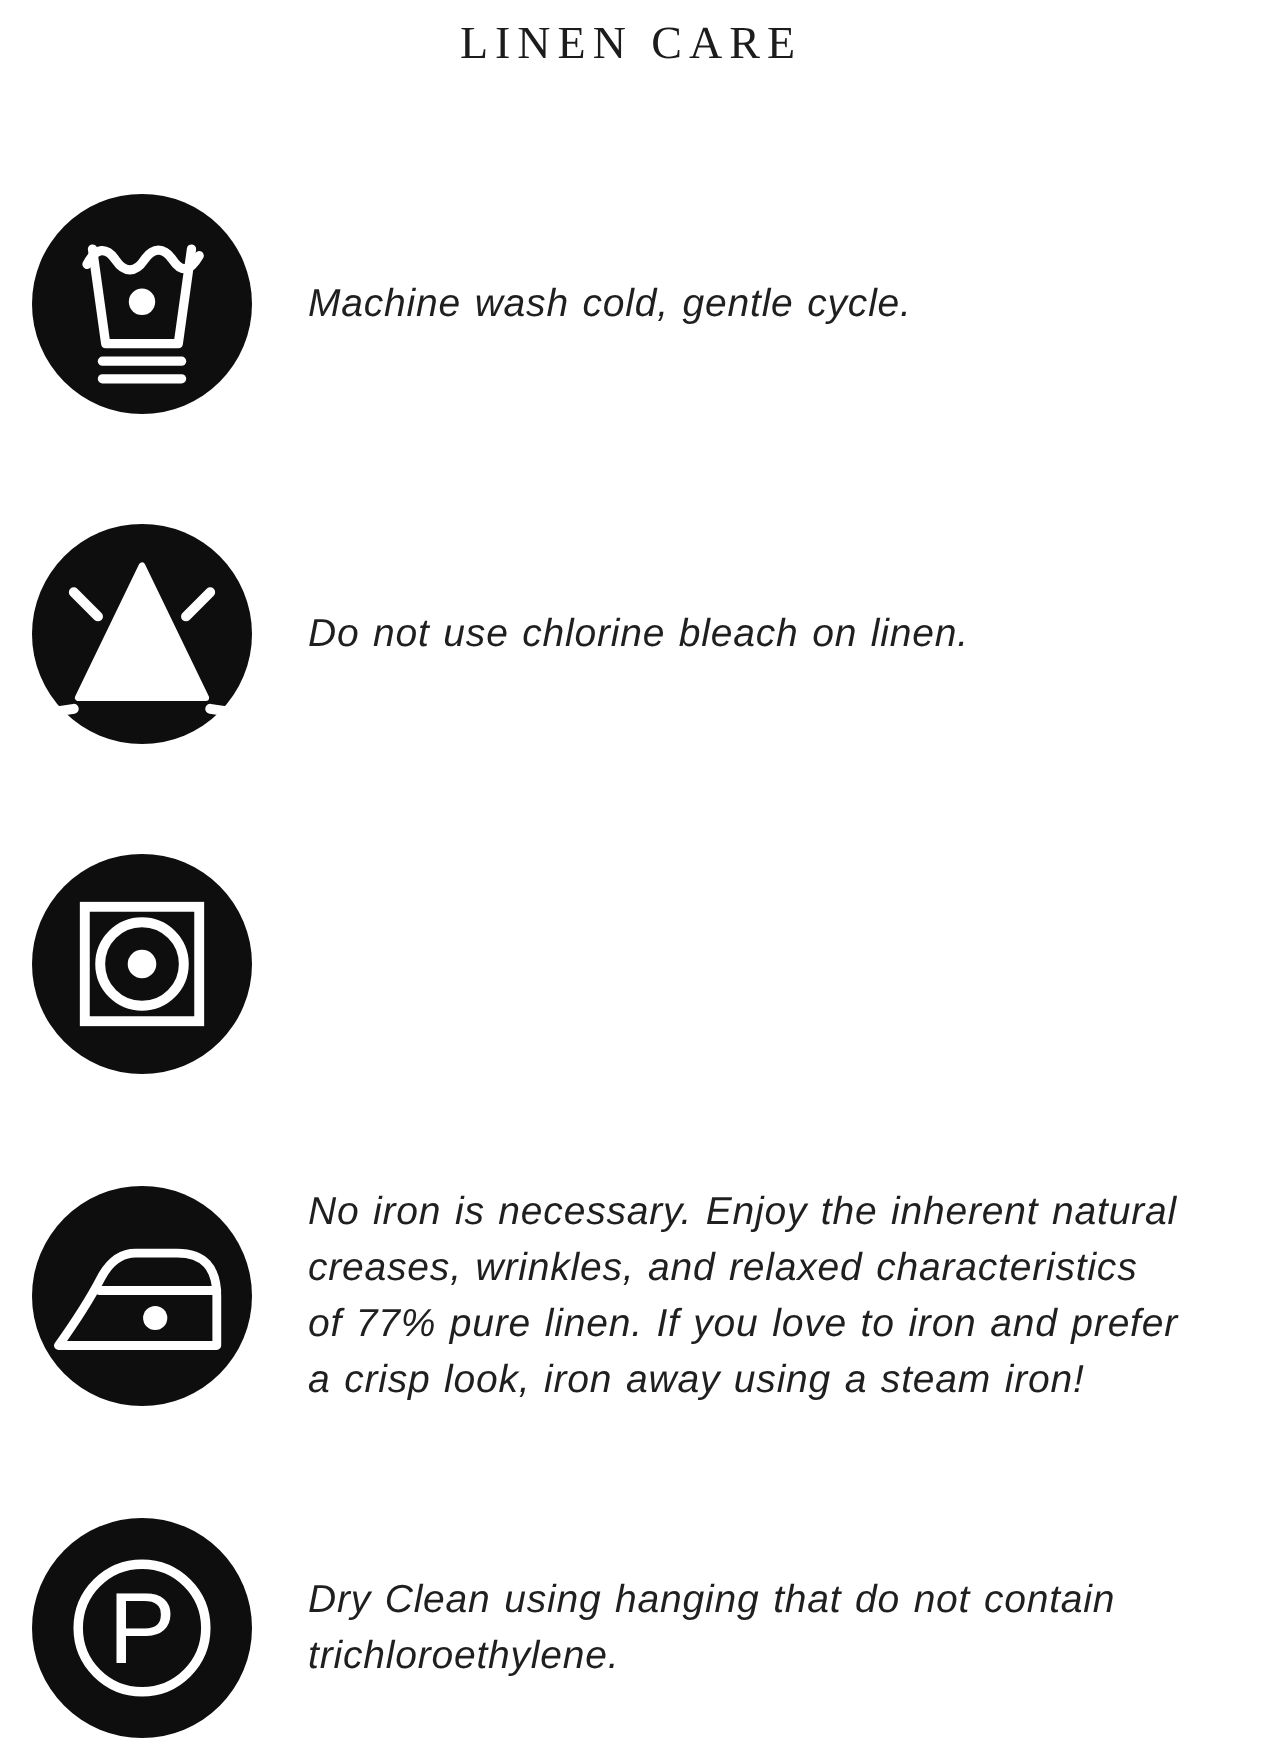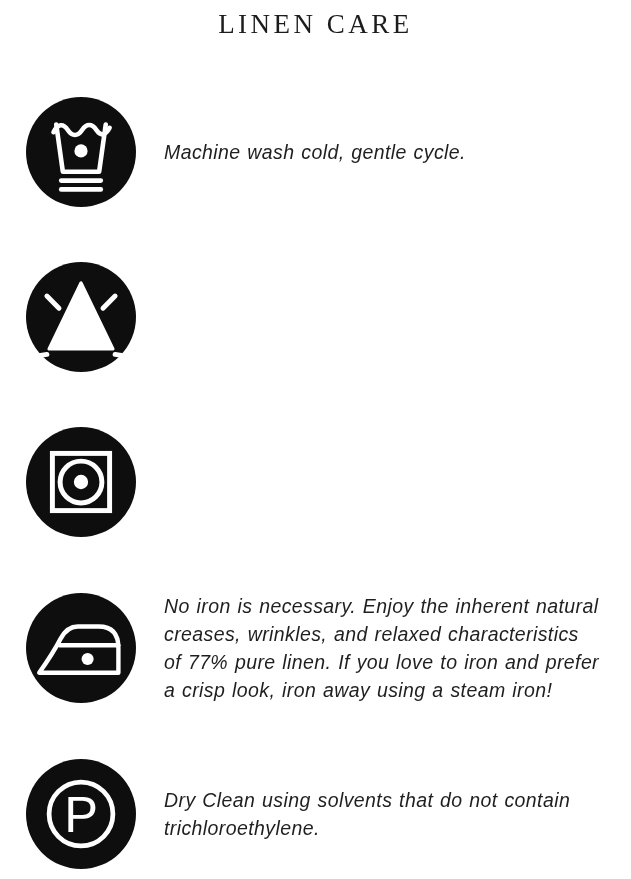--- a/index.html
+++ b/index.html
@@ -12,25 +12,25 @@
     font-family: "Liberation Sans", sans-serif;
   }
   .card { width: 631px; height: 879px; position: relative; }
   .title {
     margin: 0;
     padding-top: 9px;
     height: 35px;
     text-align: center;
     font-family: "Liberation Serif", serif;
     font-weight: 400;
-    font-size: 27px;
+    font-size: 23px;
     letter-spacing: 3.5px;
     color: #1c1c1c;
   }
-  .rows { padding-left: 26px; }
+  .rows { padding-left: 16px; }
   .care-row {
     display: flex;
     align-items: center;
     margin-bottom: 55px;
   }
   .care-row.first { margin-top: 53px; }
   .icon-circle {
     flex: 0 0 110px;
     width: 110px;
     height: 110px;
@@ -79,20 +79,21 @@
           <circle cx="50" cy="50" r="50" fill="#0e0e0e"></circle>
           <path d="M50,19 L21,79 L79,79 Z" fill="#ffffff" stroke="#ffffff" stroke-width="3" stroke-linejoin="round"></path>
           <g stroke="#ffffff" stroke-width="4.5" stroke-linecap="round">
             <line x1="19" y1="31" x2="30" y2="42"></line>
             <line x1="81" y1="31" x2="70" y2="42"></line>
             <line x1="6" y1="86" x2="19" y2="84"></line>
             <line x1="81" y1="84" x2="94" y2="86"></line>
           </g>
         </svg>
       </div>
+      <p class="desc">Do not use chlorine bleach on linen.</p>
     </div>
 
     <div class="care-row">
       <div class="icon-circle">
         <svg viewBox="0 0 100 100">
           <circle cx="50" cy="50" r="50" fill="#0e0e0e"></circle>
           <rect x="24" y="24" width="52" height="52" fill="none" stroke="#ffffff" stroke-width="4.5"></rect>
           <circle cx="50" cy="50" r="19" fill="none" stroke="#ffffff" stroke-width="4.5"></circle>
           <circle cx="50" cy="50" r="6.5" fill="#ffffff"></circle>
         </svg>
@@ -117,18 +118,18 @@
     </div>
 
     <div class="care-row">
       <div class="icon-circle">
         <svg viewBox="0 0 100 100">
           <circle cx="50" cy="50" r="50" fill="#0e0e0e"></circle>
           <circle cx="50" cy="50" r="29" fill="none" stroke="#ffffff" stroke-width="4.3"></circle>
           <text x="50" y="66" font-size="46" fill="#ffffff" text-anchor="middle" font-family="'Liberation Sans', sans-serif">P</text>
         </svg>
       </div>
-      <p class="desc">Dry Clean using solvents that do not contain
+      <p class="desc">Dry Clean using hanging that do not contain
 trichloroethylene.</p>
     </div>
 
   </div>
 </div>
 
 </body></html>

